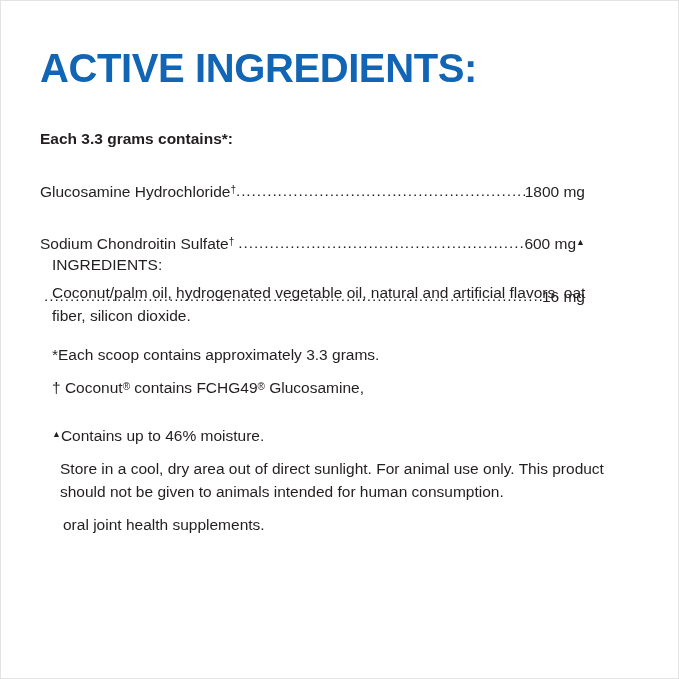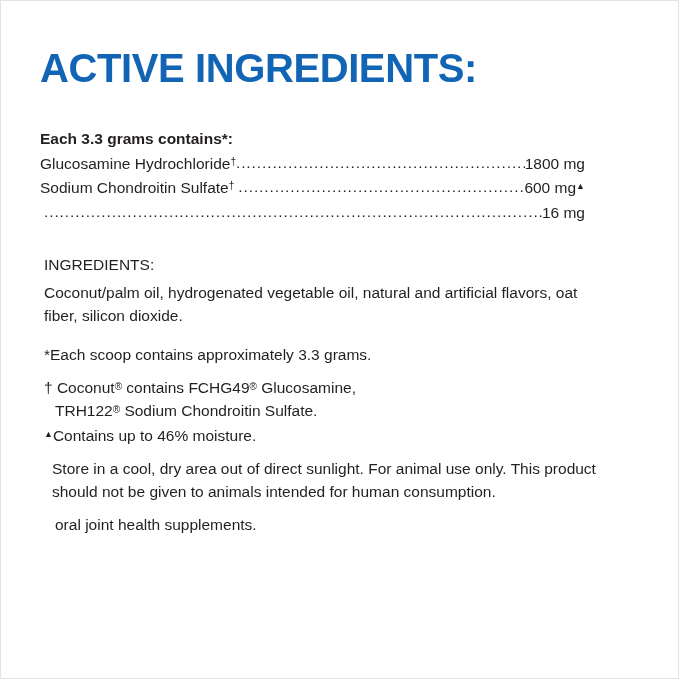--- a/index.html
+++ b/index.html
@@ -50,20 +50,21 @@
   }
   .actives .intro {
     display: block;
     font-weight: bold;
   }
   .ai-row {
     display: flex;
     align-items: baseline;
     width: 100%;
     white-space: nowrap;
+    margin-top: 28px;
   }
   .ai-name { flex: 0 0 auto; }
   .ai-dots {
     flex: 1 1 auto;
     overflow: hidden;
     white-space: nowrap;
     letter-spacing: 0.9px;
     margin: 0 0 0 0;
     transform: translateY(-1px);
   }
@@ -77,21 +78,21 @@
     font-size: 9px;
     vertical-align: 0.5em;
     line-height: 0;
     color: #231f20;
   }
   .gap-before-dots { padding-left: 4px; }
 
   
   .section {
     position: absolute;
-    left: 4px;
+    left: 12px;
     font-size: 15.5px;
     line-height: 23px;
     color: #231f20;
     width: 570px;
   }
   .sec-ingredients { top: 252px; }
   .sec-ingredients .heading { display: block; margin-bottom: 5px; }
   .sec-ingredients .body { display: block; width: 566px; }
 
   .sec-scoop { top: 342px; }
@@ -150,21 +151,20 @@
 
     <div class="section sec-ingredients">
       <span class="heading">INGREDIENTS:</span>
       <span class="body">Coconut/palm oil, hydrogenated vegetable oil, natural and artificial flavors, oat fiber, silicon dioxide.</span>
     </div>
 
     <div class="section sec-scoop">*Each scoop contains approximately 3.3 grams.</div>
 
     <div class="section sec-cosequin">
       <span class="l1"><span>† Coconut</span><sup class="reg">®</sup><span> contains FCHG49</span><sup class="reg">®</sup><span> Glucosamine,</span></span>
-      <span class="l2"><span>TRH122</span><sup class="reg">®</sup><span> Sodium Chondroitin Sulfate.</span></span>
     </div>
 
     <div class="section sec-moisture"><sup class="tri-up">▲</sup><span>Contains up to 46% moisture.</span></div>
 
     <div class="section sec-store">Store in a cool, dry area out of direct sunlight. For animal use only. This product should not be given to animals intended for human consumption.</div>
 
     <div class="section sec-source">
       <span class="l2">oral joint health supplements.</span>
     </div>
 

